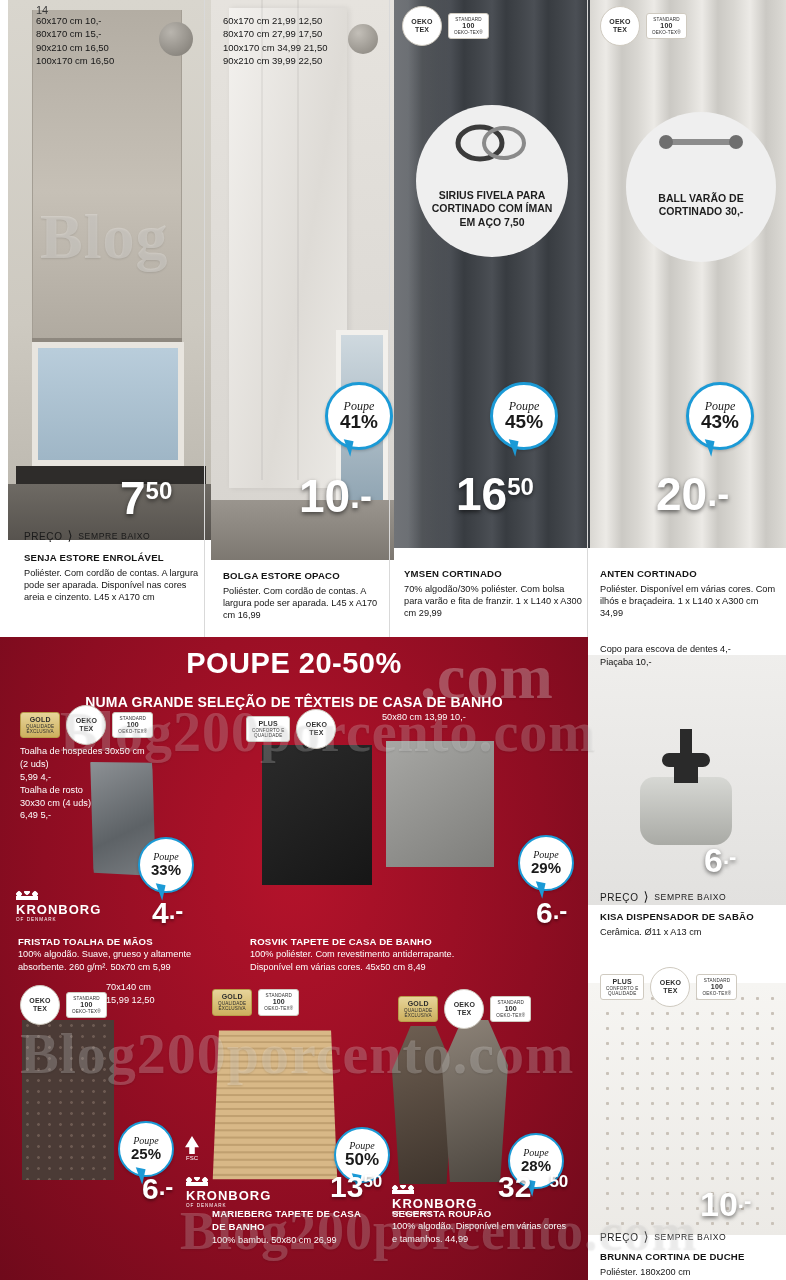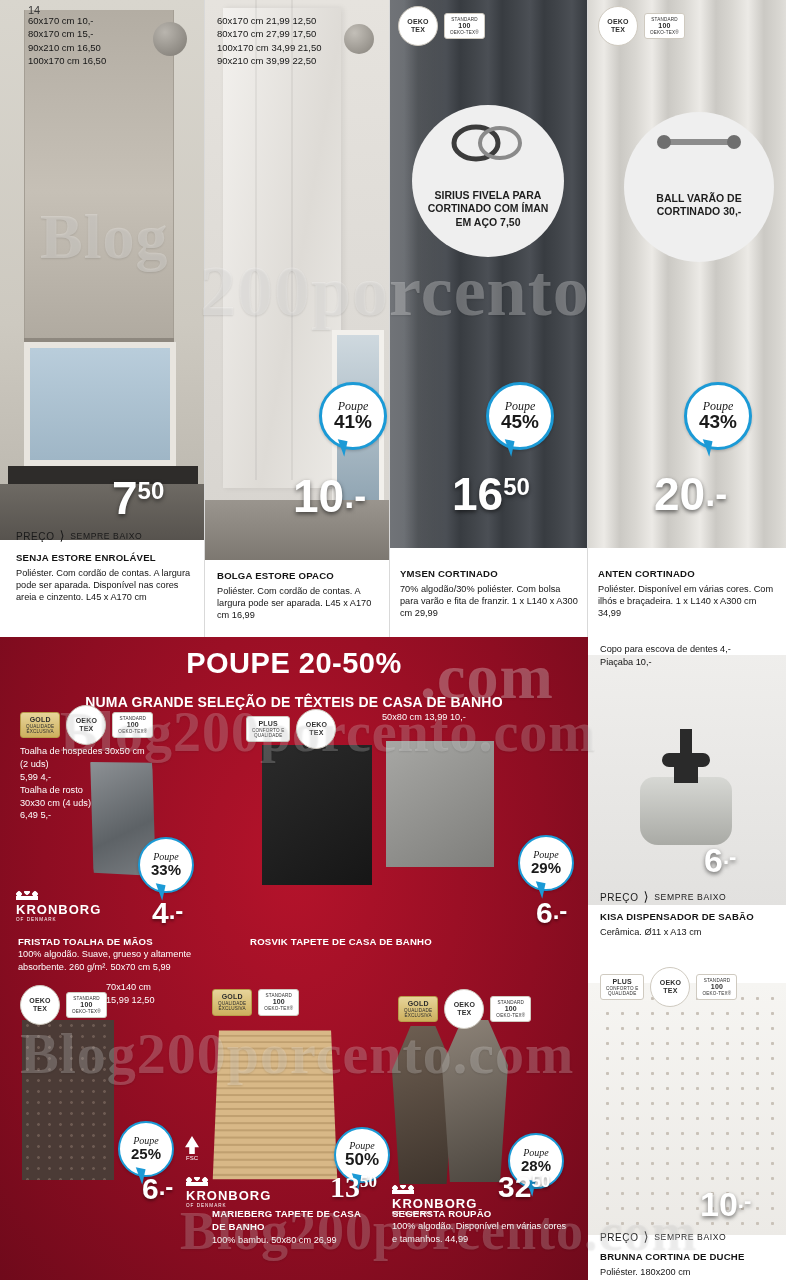--- a/index.html
+++ b/index.html
@@ -26,21 +26,21 @@
     letter-spacing: 1px;
   }
   .wm1 { top: 200px; left: 40px; }
   .wm2 { top: 250px; left: 200px; font-size: 72px; }
   .wm3 { top: 640px; left: 420px; }
   .wm4 { top: 1020px; left: 20px; font-size: 58px; color: rgba(255,255,255,0.22); }
   .wm5 { top: 700px; left: 60px; font-size: 56px; color: rgba(255,255,255,0.20); }
   .wm6 { top: 1200px; left: 180px; font-size: 54px; color: rgba(255,255,255,0.20); }
 
   
-  .top-section { position: absolute; top:0; left:0; width:786px; height:637px; background:#fff; display:flex; }
+  .top-section { position: absolute; top:0; left:0; width:786px; height:637px; background:#fff; display:flex;padding-left:8px; }
   .col { position: relative; height: 637px; overflow: hidden; background:#fff; }
   .col-1 { width: 205px; }
   .col-2 { width: 185px; }
   .col-3 { width: 198px; }
   .col-4 { width: 198px; }
 
   .photo { position:absolute; left:0; right:0; top:0; overflow:hidden; }
 
   
   .c1-photo { height: 540px; background: linear-gradient(#dcdad4, #cfccc4); }
@@ -415,20 +415,21 @@
       <span class="int">6</span>
         <span class="dec" style="font-size:24px;">.-</span>
     </div>
 
     <div class="rtxt" style="left:18px; top:298px; width:190px;">
       <span class="t">FRISTAD TOALHA DE MÃOS</span>
       <span>100% algodão. Suave, grueso y altamente absorbente. 260 g/m². 50x70 cm 5,99</span>
     </div>
     <div class="rtxt" style="left:250px; top:298px; width:230px;">
       <span class="t">ROSVIK TAPETE DE CASA DE BANHO</span>
+      <span>100% poliéster. Com revestimento antiderrapante. Disponível em várias cores. 45x50 cm 8,49</span>
     </div>
 
     <div class="lbl-row" style="left:20px; top:348px;">
       <div class="lbl round">
           <span class="big">OEKO</span>
           <span class="big">TEX</span>
         </div>
       <div class="lbl">
           <span class="sm">STANDARD</span>
           <span class="big">100</span>
@@ -501,25 +502,25 @@
     <div class="kron" style="left:392px; top:548px;">
       <span class="crown"></span>
       <div class="k1">KRONBORG</div>
       <div class="k2">OF DENMARK</div>
     </div>
 
     <div class="rprice" style="left:142px; top:538px;">
       <span class="int">6</span>
         <span class="dec" style="font-size:24px;">.-</span>
     </div>
-    <div class="rprice" style="left:330px; top:536px;font-family:Liberation Serif, serif;">
+    <div class="rprice" style="left:330px; top:536px;">
       <span class="int">13</span>
         <span class="dec">50</span>
     </div>
-    <div class="rprice" style="left:498px; top:536px;">
+    <div class="rprice" style="left:498px; top:536px;gap:18px;">
       <span class="int">32</span>
         <span class="dec">50</span>
     </div>
 
     <div class="rtxt" style="left:212px; top:570px; width:160px;">
       <span class="t">MARIEBERG TAPETE DE CASA DE BANHO</span>
       <span>100% bambu. 50x80 cm 26,99</span>
     </div>
     <div class="rtxt" style="left:392px; top:570px; width:180px;">
       <span class="t">SEGERSTA ROUPÃO</span>
@@ -587,20 +588,19 @@
         <span style="font-size:8.6px;">SEMPRE BAIXO</span>
     </div>
     <div class="desc" style="left:12px; top:614px; width:180px;">
       <span class="t">BRUNNA CORTINA DE DUCHE</span>
       <span>Poliéster. 180x200 cm</span>
     </div>
   </div>
 
   <div class="watermark">
     <div class="wm-text wm1">Blog</div>
-    <div class="wm-text wm2">200porcento</div>
     <div class="wm-text wm3">.com</div>
     <div class="wm-text wm4">Blog200porcento.com</div>
     <div class="wm-text wm5">Blog200porcento.com</div>
     <div class="wm-text wm6">Blog200porcento.com</div>
   </div>
 
 </div>
 
 </body></html>

